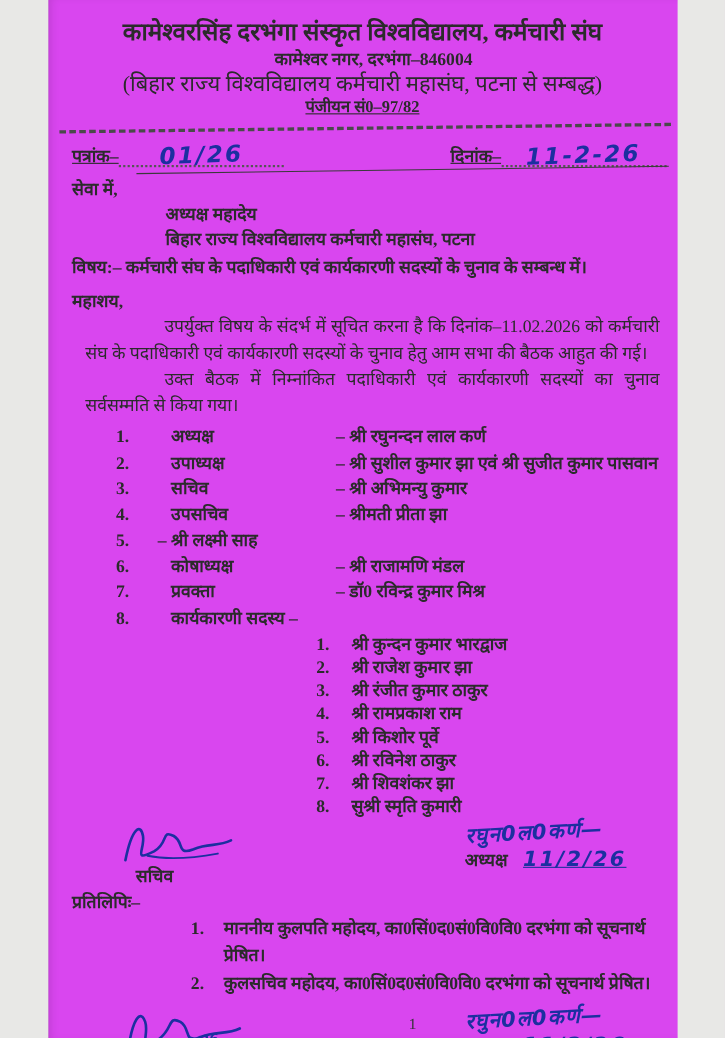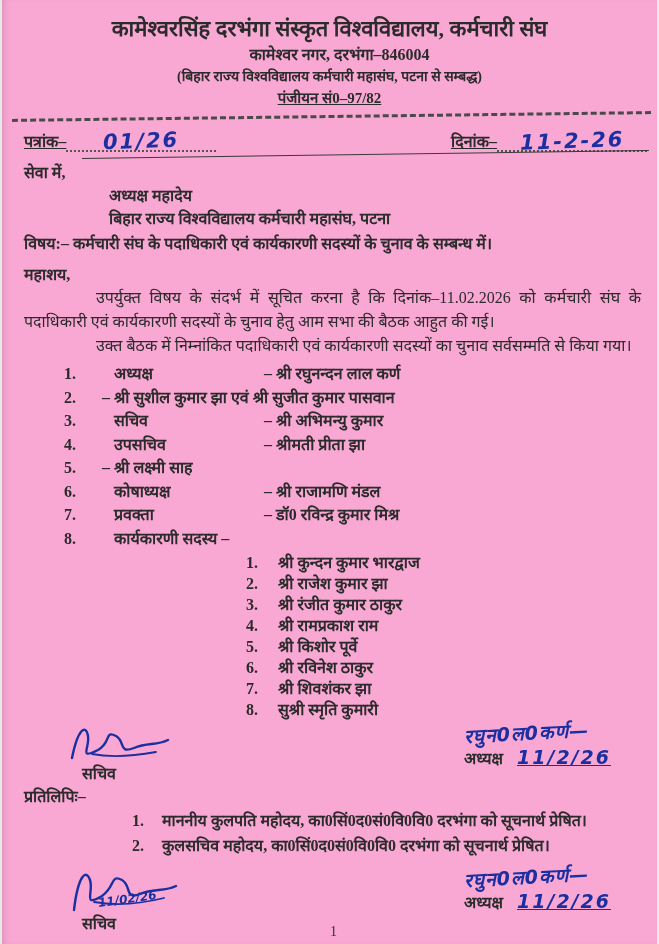--- a/index.html
+++ b/index.html
@@ -1,30 +1,30 @@
 <!DOCTYPE html>
 <html><head>
 <meta charset="utf-8">
 <style>
   html,body{margin:0;padding:0;background:#e8e8e6;}
   .page{
     position:relative;
-    width:655px;height:944px;
+    width:572px;height:944px;
     margin:0 auto;
-    background:#f9a8d4;
+    background:#d946ef;
     color:#2b2b2b;
     font-family:"Liberation Serif","DejaVu Serif",serif;
     overflow:hidden;
     box-shadow:inset 6px 0 10px -6px rgba(0,0,0,.18);
   }
   
   .letterhead{padding-top:14px;text-align:center;}
   .lh-title{font-size:22px;font-weight:700;line-height:30px;}
   .lh-addr{font-size:16px;font-weight:700;line-height:22px;padding-left:20px;}
-  .lh-affil{font-size:14px;font-weight:700;line-height:22px;}
+  .lh-affil{font-size:20px;font-weight:400;line-height:22px;}
   .lh-reg{font-size:15px;font-weight:700;line-height:21px;text-decoration:underline;display:inline-block;}
   .divider-dashed{
     margin:6px 6px 0 10px;height:0;
     border-top:3px dashed #4a4a4a;
     transform:rotate(-0.7deg);
   }
   
   .ref-row{
     display:flex;justify-content:space-between;align-items:flex-end;
     padding:8px 10px 0 22px;
@@ -44,21 +44,21 @@
     margin:2px 8px 0 80px;height:0;border-top:1.5px solid #3a3a3a;
     transform:rotate(-0.8deg);
   }
   
   .content{padding:6px 16px 0 22px;font-size:16px;line-height:23px;}
   .to-block div{line-height:23px;}
   .to-indent{padding-left:85px;font-weight:600;}
   .salut{font-weight:600;}
   .subject{font-weight:600;margin-top:2px;}
   .body-salut{margin-top:8px;font-weight:600;}
-  .para{text-indent:72px;text-align:justify;line-height:24px;}
+  .para{text-indent:72px;text-align:justify;line-height:24px;margin-left:12px;}
   
   .officers{margin-top:4px;}
   .officer-row{display:flex;line-height:23.5px;font-weight:600;}
   .o-sn{width:38px;padding-left:40px;flex:none;}
   .o-post{width:150px;flex:none;padding-left:12px;}
   .o-name{flex:1;}
   .members{margin-top:2px;}
   .member-row{display:flex;line-height:21px;font-weight:600;}
   .m-sn{flex:none;width:28px;padding-left:222px;}
   .m-name{flex:1;padding-left:4px;}
@@ -126,20 +126,21 @@
     <div class="para">उक्त बैठक में निम्नांकित पदाधिकारी एवं कार्यकारणी सदस्यों का चुनाव सर्वसम्मति से किया गया।</div>
 
     <div class="officers">
       <div class="officer-row">
         <span class="o-sn">1.</span>
           <span class="o-post">अध्यक्ष</span>
           <span class="o-name">– श्री रघुनन्दन लाल कर्ण</span>
       </div>
       <div class="officer-row">
         <span class="o-sn">2.</span>
+          <span class="o-post">उपाध्यक्ष</span>
           <span class="o-name">– श्री सुशील कुमार झा एवं श्री सुजीत कुमार पासवान</span>
       </div>
       <div class="officer-row">
         <span class="o-sn">3.</span>
           <span class="o-post">सचिव</span>
           <span class="o-name">– श्री अभिमन्यु कुमार</span>
       </div>
       <div class="officer-row">
         <span class="o-sn">4.</span>
           <span class="o-post">उपसचिव</span>

